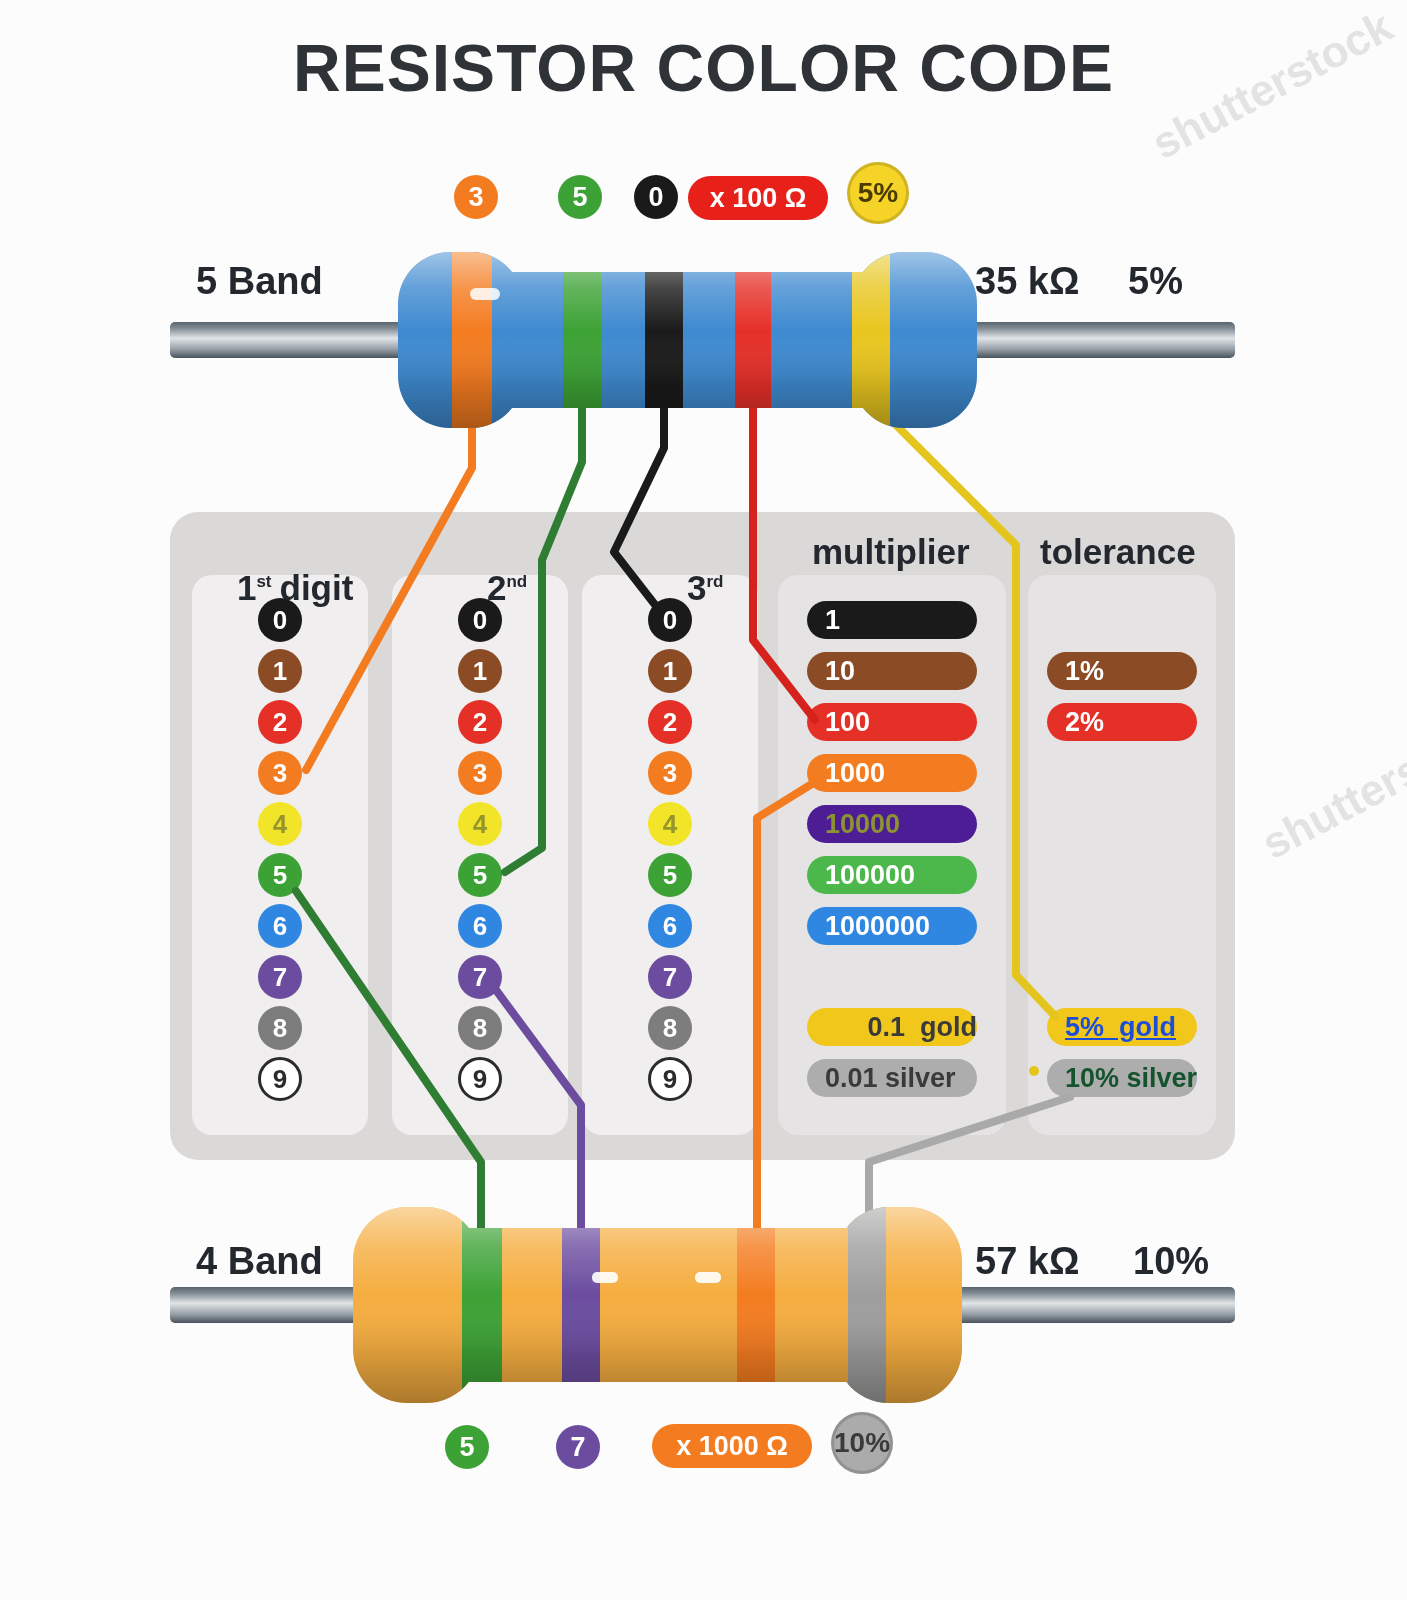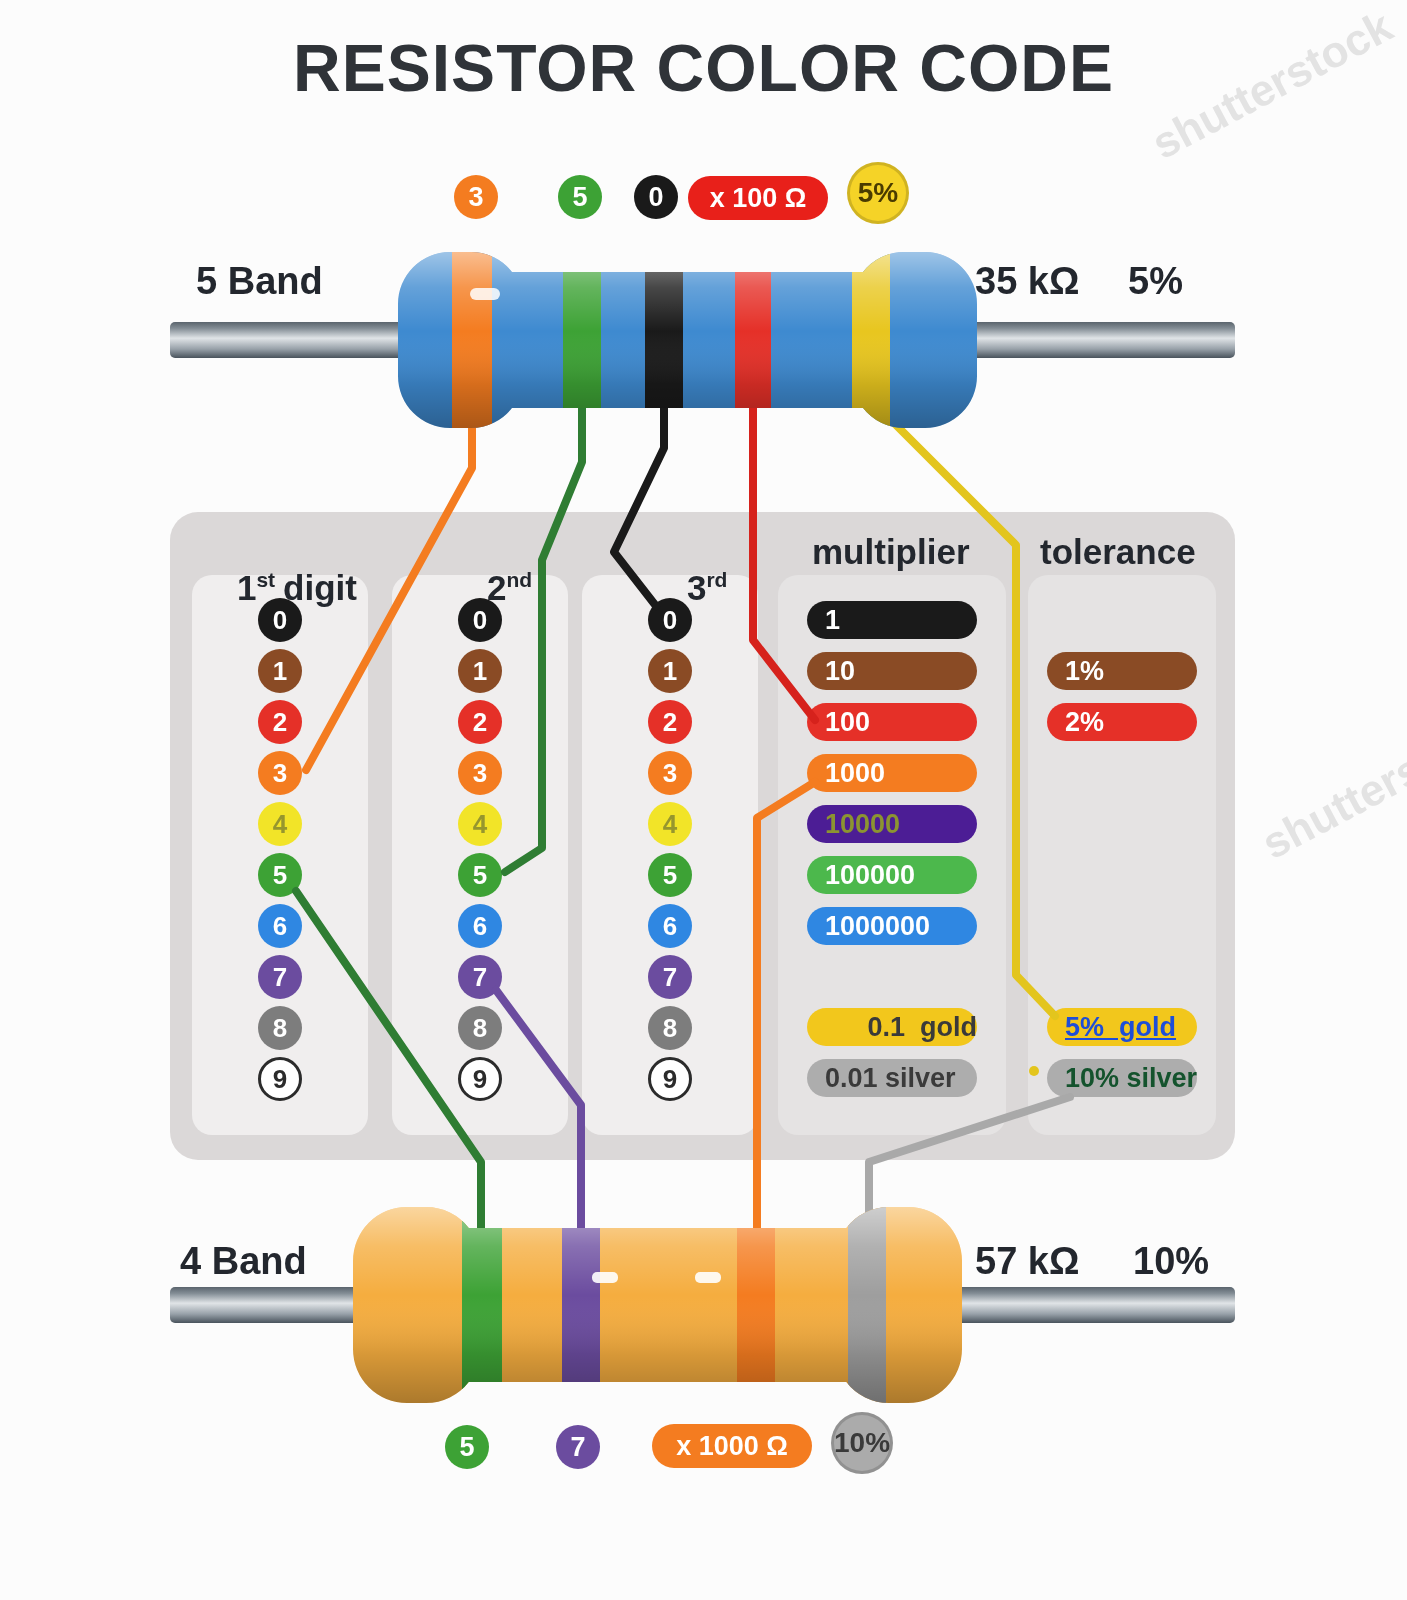--- a/index.html
+++ b/index.html
@@ -14,21 +14,21 @@
          font-weight:700;z-index:3;box-sizing:border-box;}
   .c44{width:44px;height:44px;border-radius:50%;font-size:27px;}
   .c62{width:62px;height:62px;border-radius:50%;font-size:28px;border:3px solid rgba(0,0,0,0.15);}
   .pill-badge{height:44px;border-radius:22px;font-size:27px;white-space:pre;}
   
   .panel{position:absolute;left:170px;top:512px;width:1065px;height:648px;
          background:#dbd8d8;border-radius:28px;z-index:0;}
   .subpanel{position:absolute;top:575px;height:560px;background:#f0eeee;border-radius:20px;z-index:0;}
   .subpanel.dim{background:#e5e3e3;}
   .colhead{position:absolute;font-size:35px;font-weight:700;color:#23272e;z-index:1;white-space:pre;}
-  .colhead sup{font-size:21px;}
+  .colhead sup{font-size:17px;}
   .colhead .rest{margin-left:8px;}
   .colflex{position:absolute;top:575px;height:560px;display:flex;flex-direction:column;
            align-items:center;box-sizing:border-box;z-index:1;}
   .digitcol{width:176px;padding-top:23px;gap:7px;}
   .digit{width:44px;height:44px;border-radius:50%;border:3px solid transparent;box-sizing:border-box;
          display:flex;align-items:center;justify-content:center;font-size:26px;font-weight:700;flex:0 0 auto;}
   .multcol{left:778px;width:228px;padding-top:26px;gap:13px;}
   .tolcol{left:1028px;width:188px;padding-top:77px;gap:13px;}
   .pill{height:38px;border-radius:19px;font-size:27px;font-weight:700;line-height:38px;
         padding-left:18px;box-sizing:border-box;white-space:pre;flex:0 0 auto;}
@@ -130,21 +130,21 @@
     <div class="pill m" style="background-color: rgb(173, 173, 173); color: rgb(58, 58, 58);">0.01 silver</div>
   </div>
 
   <div class="colflex tolcol">
     <div class="pill t" style="background-color: rgb(138, 75, 37); color: rgb(255, 255, 255);">1%</div>
     <div class="pill t" style="background-color: rgb(229, 48, 40); color: rgb(255, 255, 255);">2%</div>
     <div class="pill t mt254" style="background-color: rgb(242, 199, 28); color: #1d4ed8; text-decoration: underline;">5%  gold</div>
     <div class="pill t" style="background-color: rgb(173, 173, 173); color: #14532d;">10% silver</div>
   </div>
 
-  <div class="big-label" style="left:180px;top:1240px">4 Band</div>
+  <div class="big-label" style="left:196px;top:1240px">4 Band</div>
   <div class="big-label" style="left:975px;top:1240px">57 kΩ</div>
   <div class="big-label" style="left:1133px;top:1240px">10%</div>
 
   <div class="badge c44" style="left: 445px; top: 1425px; background-color: rgb(61, 162, 53); color: rgb(255, 255, 255);">5</div>
   <div class="badge c44" style="left: 556px; top: 1425px; background-color: rgb(107, 76, 159); color: rgb(255, 255, 255);">7</div>
   <div class="badge pill-badge" style="left: 652px; top: 1424px; width: 160px; background-color: rgb(244, 124, 32); color: rgb(255, 255, 255);">x 1000 Ω</div>
   <div class="badge c62" style="left: 831px; top: 1412px; background-color: rgb(171, 171, 171); color: rgb(58, 58, 58);">10%</div>
 
   <svg class="overlay" width="1407" height="1600" viewBox="0 0 1407 1600">
     <defs>

